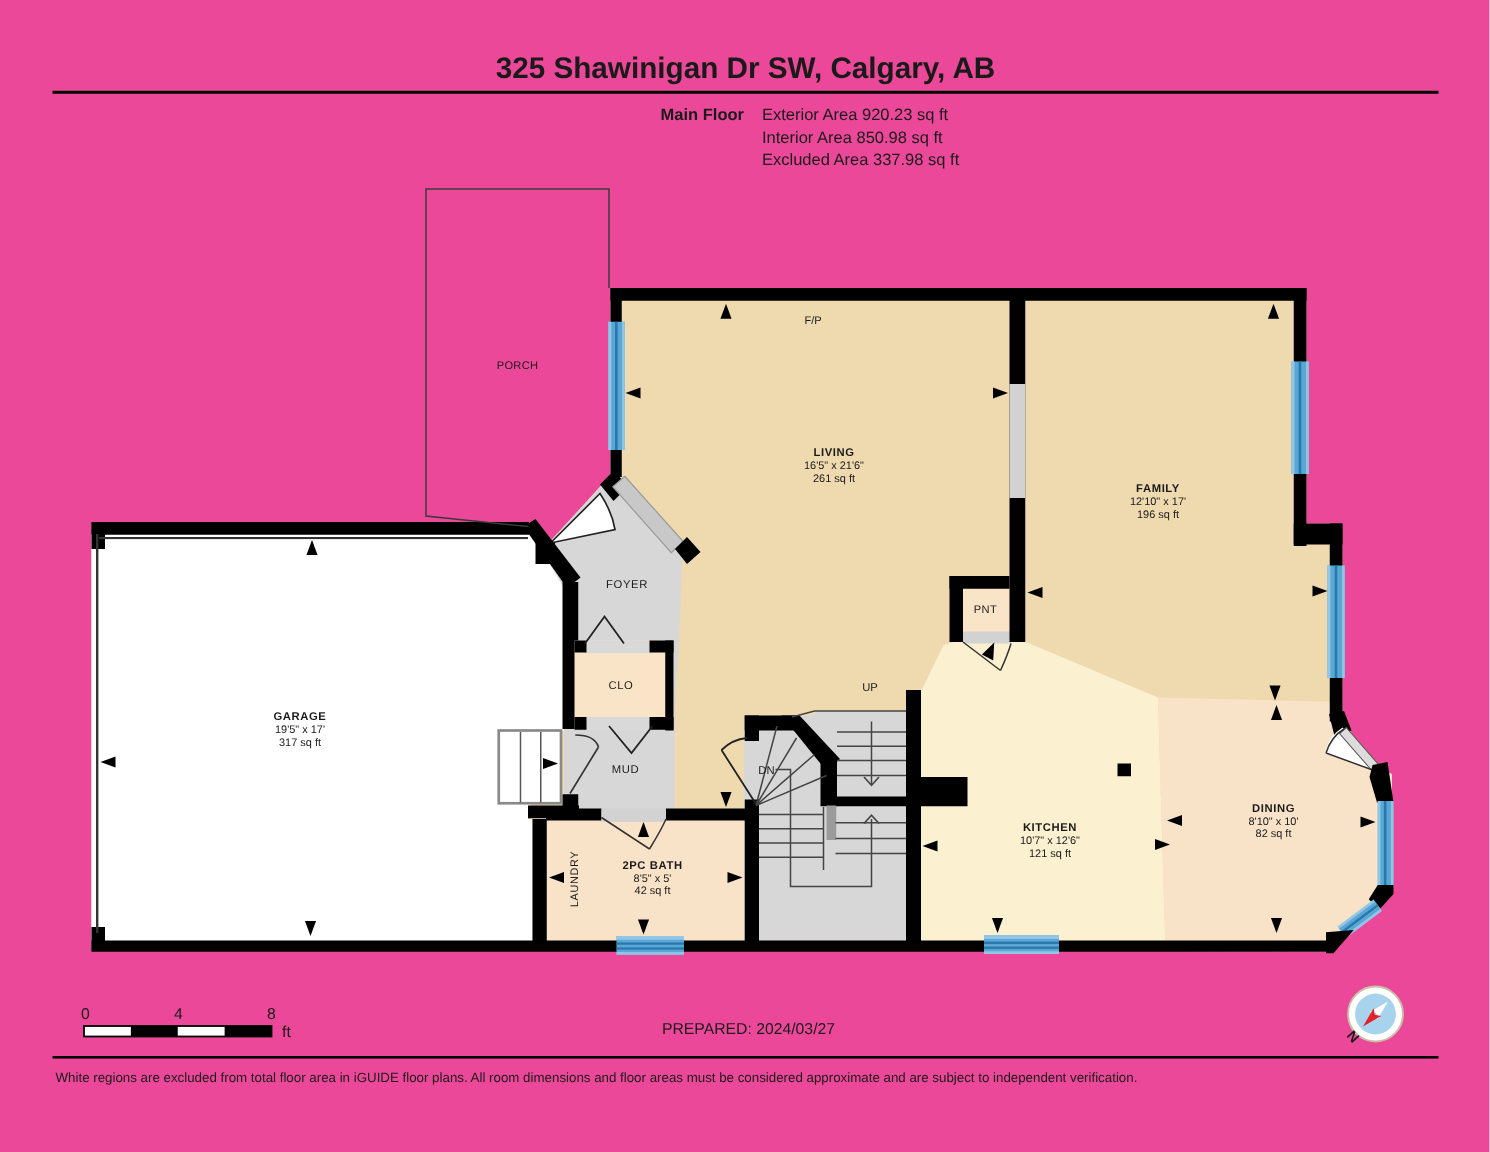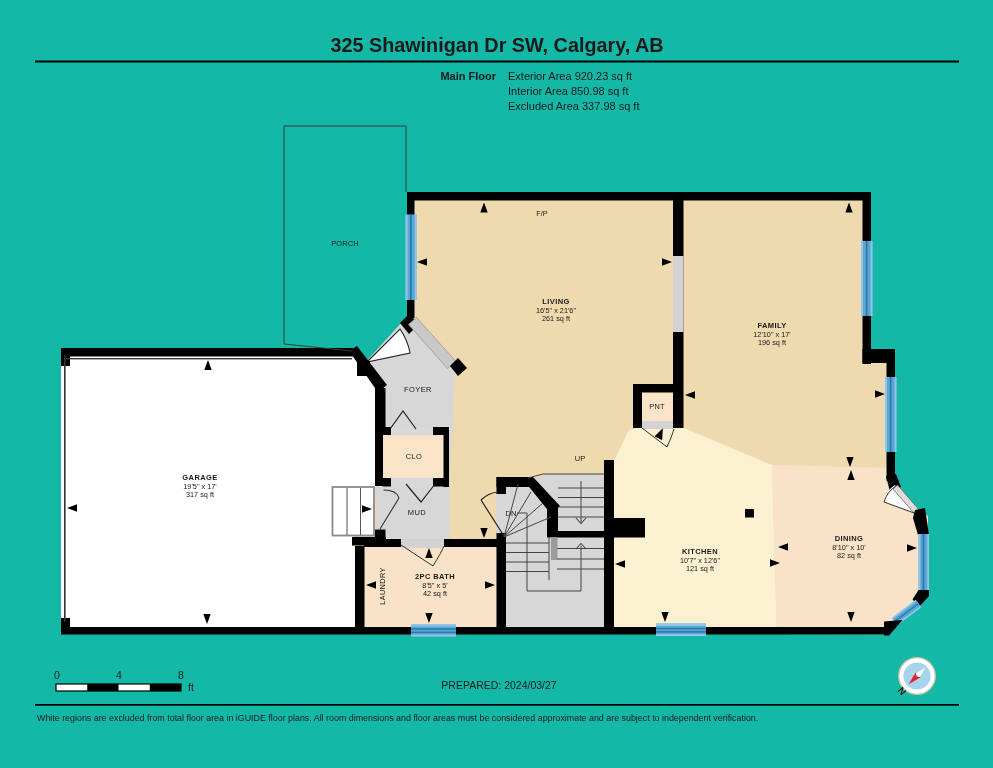--- a/index.html
+++ b/index.html
@@ -1,16 +1,16 @@
 <!DOCTYPE html>
 <html><head>
 <meta charset="utf-8">
 <style>
   html,body{margin:0;padding:0;background:#fff;}
-  #page{position:relative;width:993px;height:768px;background:#14b8a6;overflow:hidden;
+  #page{position:relative;width:993px;height:768px;background:#ec4899;overflow:hidden;
         font-family:"Liberation Sans", sans-serif;}
   svg{position:absolute;left:0;top:0;}
   text{fill:#1a1a1a;}
 </style>
 </head>
 <body>
 <div id="page">
 <svg width="993" height="768" viewBox="0 0 993 768">
 
   <text x="497" y="52" font-size="19.8" font-weight="bold" text-anchor="middle">325 Shawinigan Dr SW, Calgary, AB</text>

